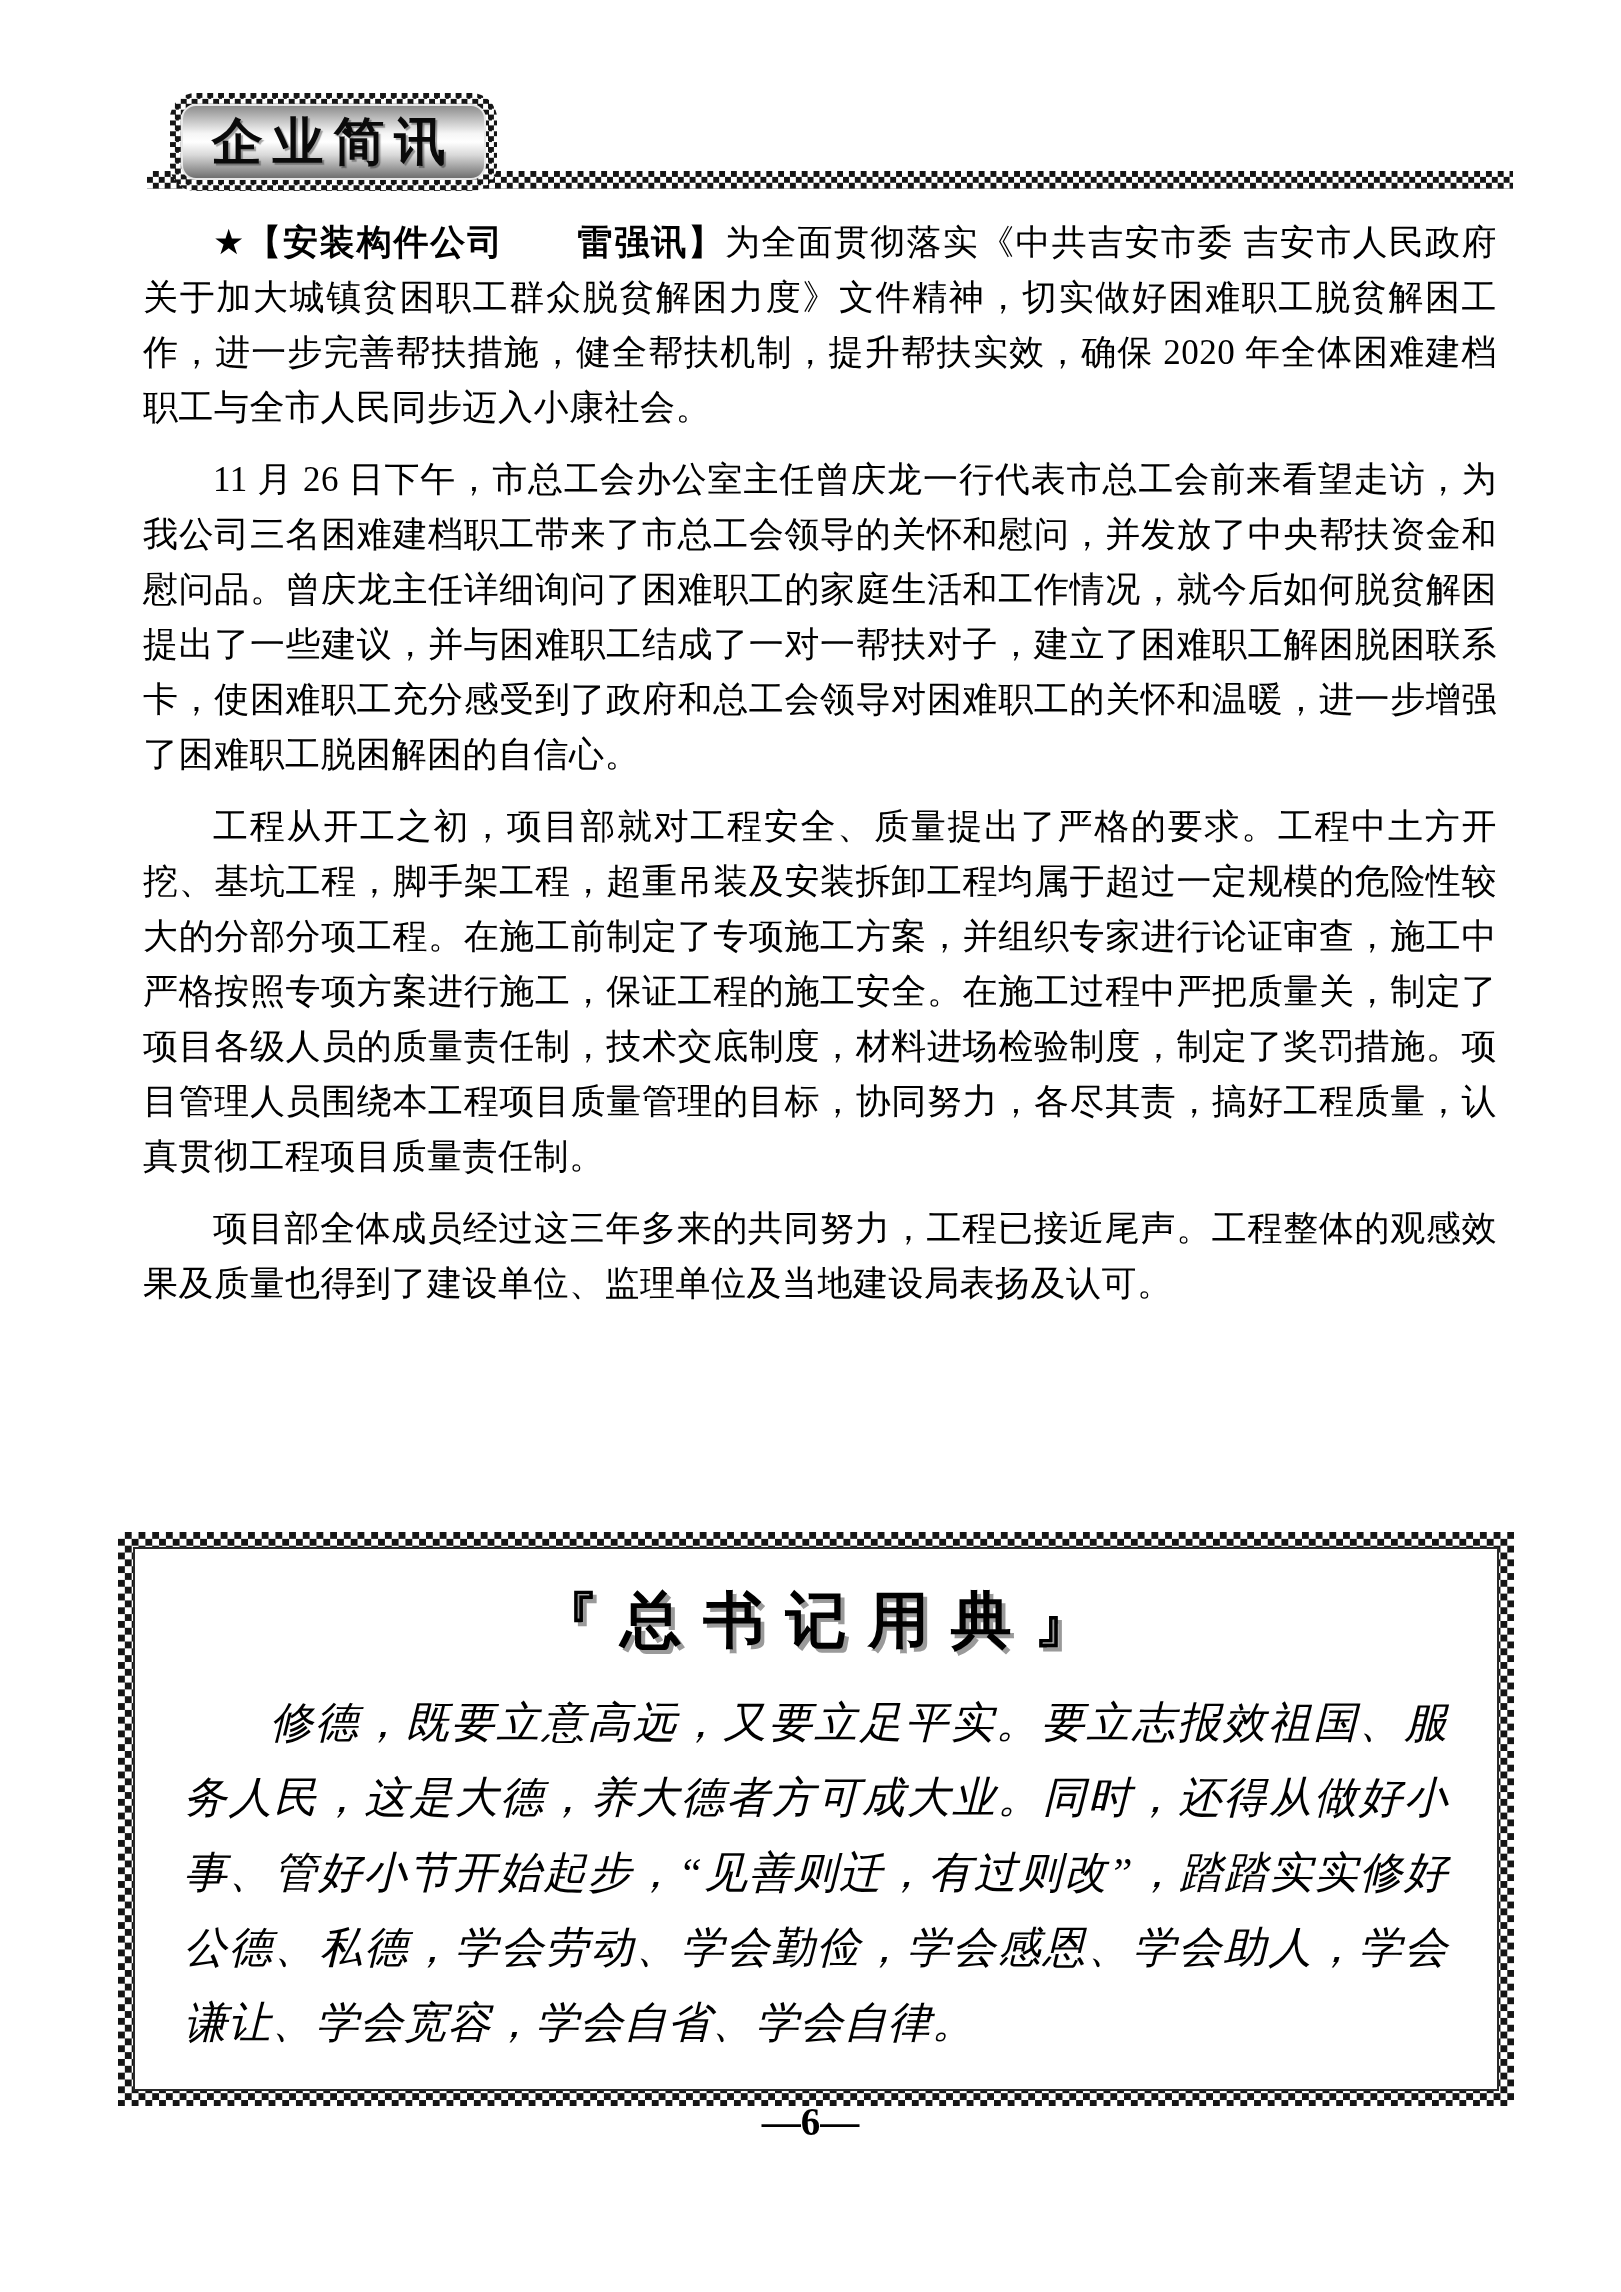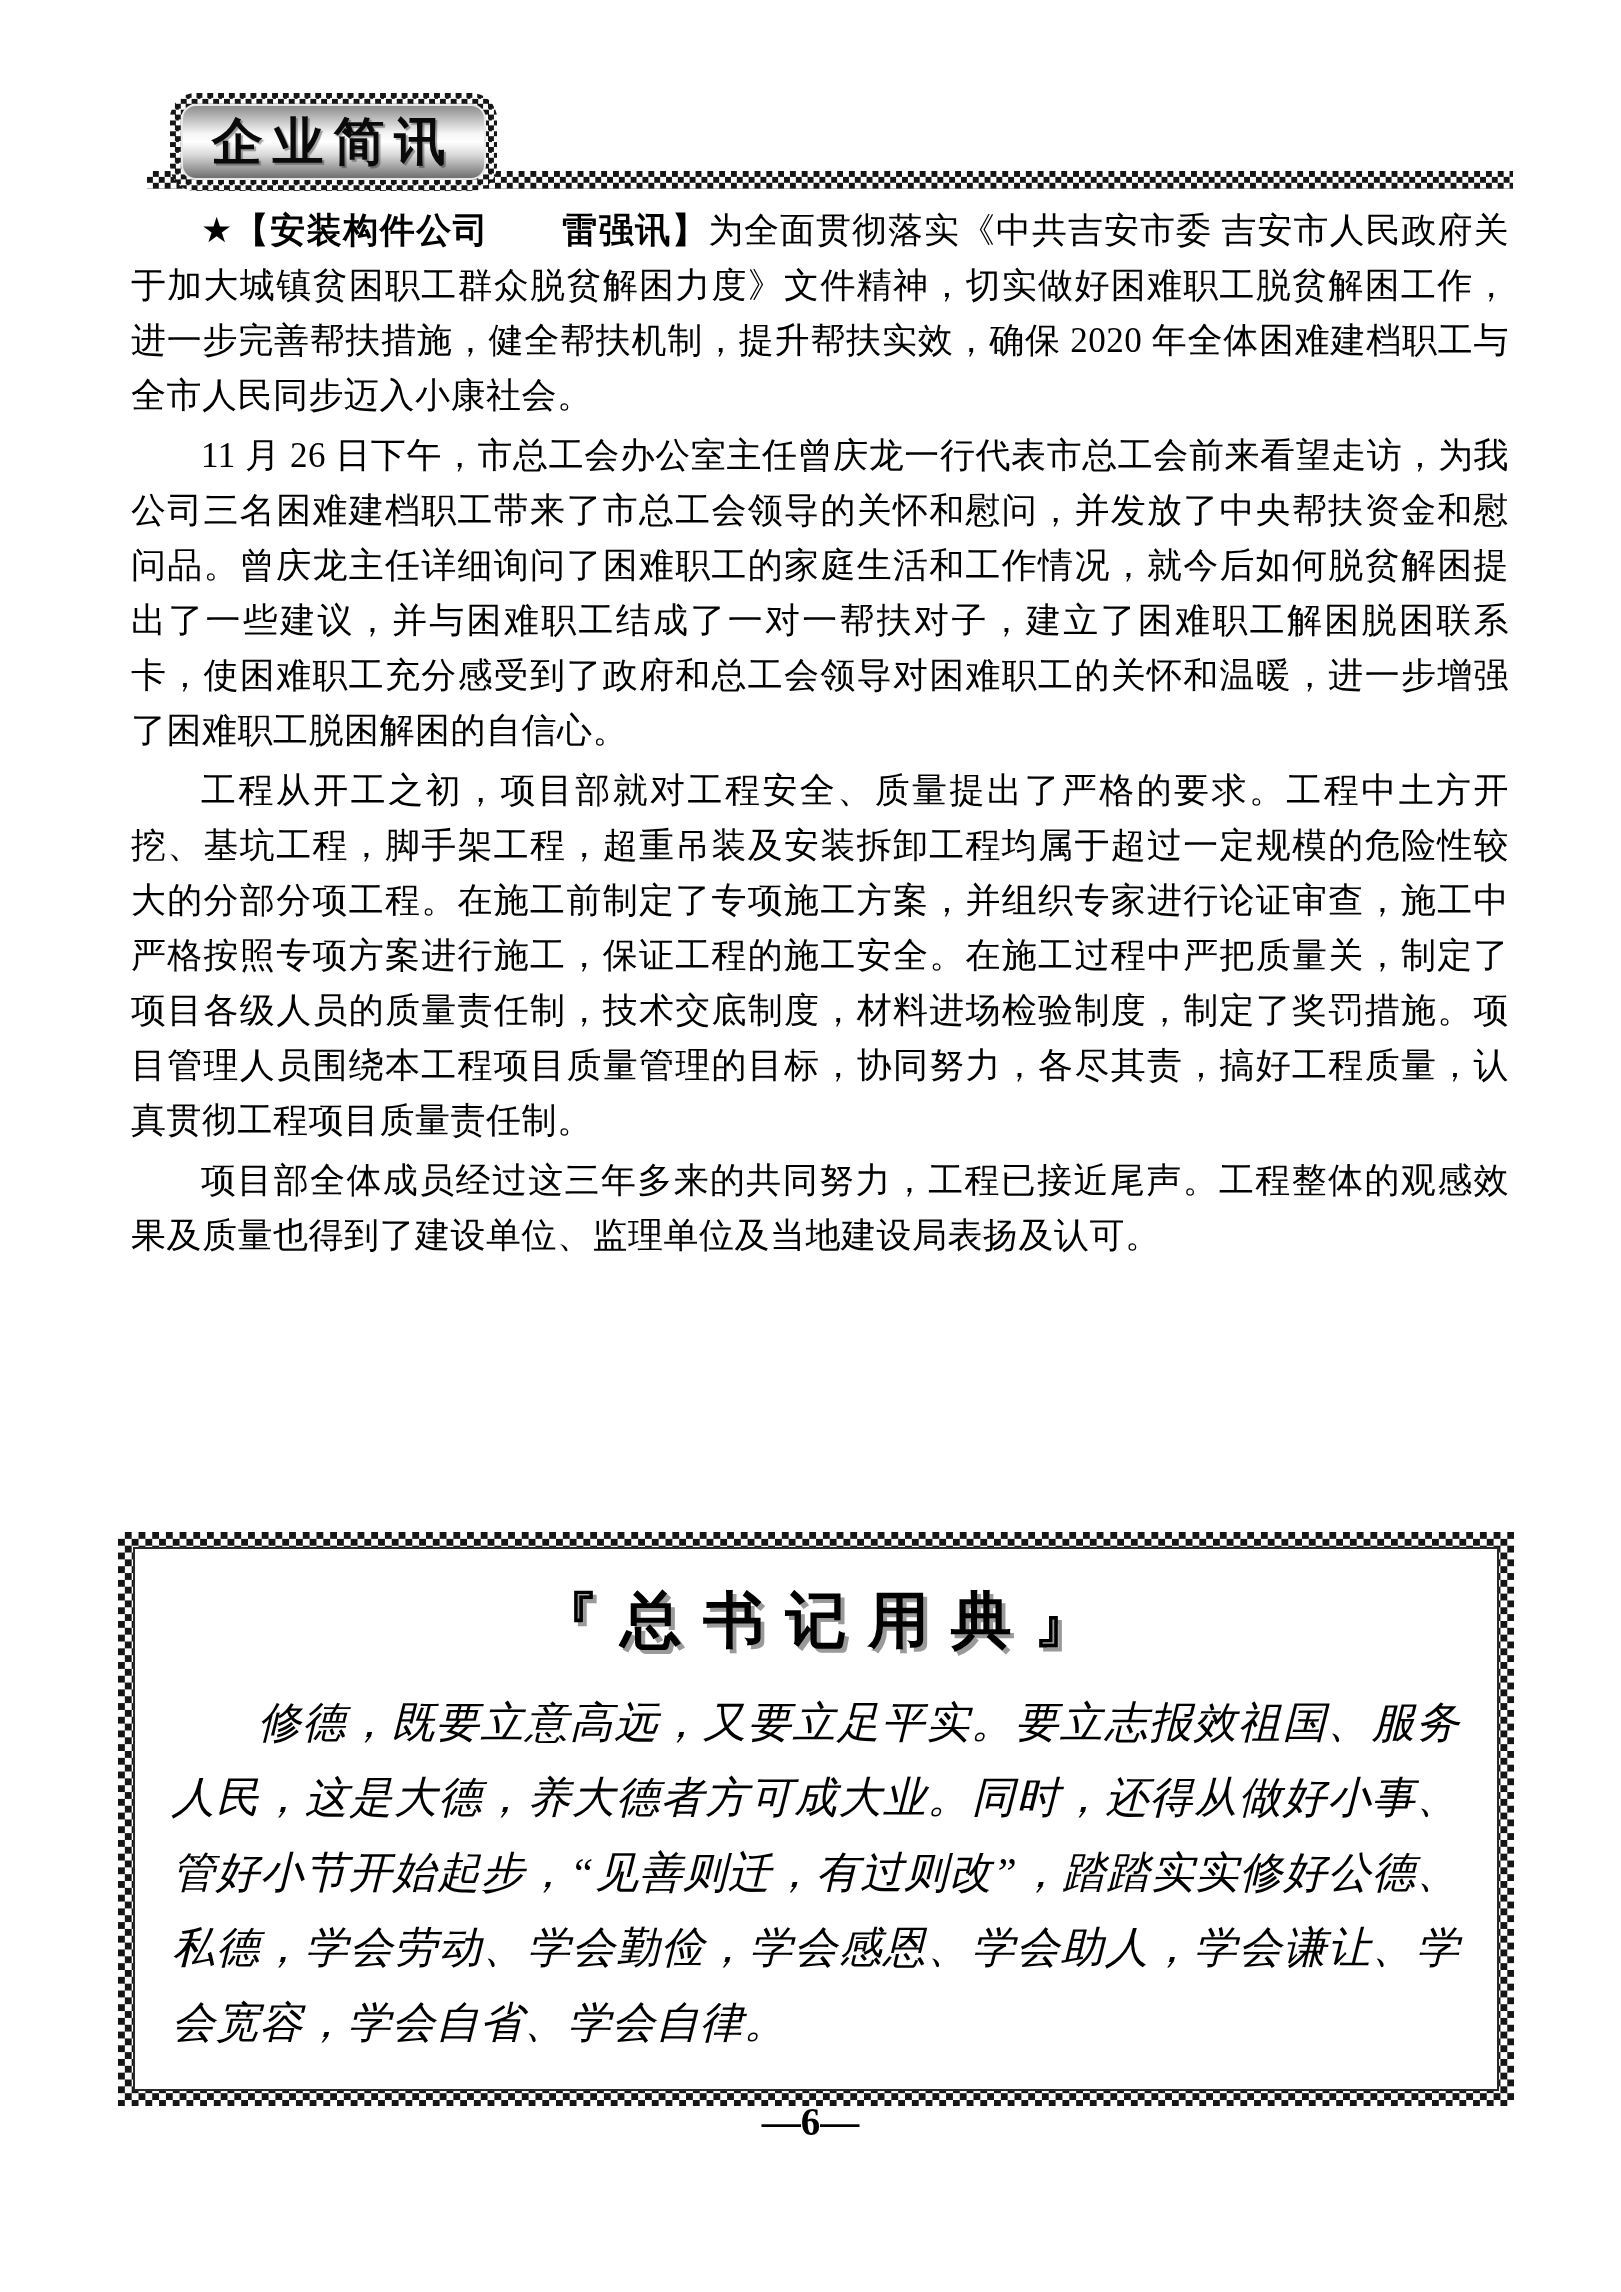--- a/index.html
+++ b/index.html
@@ -33,21 +33,21 @@
     font-family:"Liberation Sans","DejaVu Sans",sans-serif;
     font-weight:bold; font-size:51px; line-height:55px;
     letter-spacing:9.8px; color:#0a0a0a;
     text-shadow:2px 2px 1px rgba(0,0,0,.35);
     white-space:nowrap;
   }
 
   
   .content { position:absolute; left:127px; top:198px; width:1386px; }
   p.article {
-    margin:4px; font-size:35px; line-height:55px;
+    margin:16px; font-size:35px; line-height:55px;
     text-align:justify; text-indent:2em;
     letter-spacing:0.5px;
   }
   .lead {
     font-family:"Liberation Sans","DejaVu Sans",sans-serif;
     font-weight:700; letter-spacing:1px;
   }
 
   
   .quote-box-outer {
@@ -64,21 +64,21 @@
   .quote-title {
     text-align:center; font-weight:bold; font-size:61px; line-height:78px;
     letter-spacing:21.6px; text-indent:21.6px;
     font-family:"Liberation Serif","DejaVu Serif",serif;
     text-shadow:3.9px 3.9px 0 #9a9a9a;
     margin:5.9px 0 25.5px 0;
   }
   .quote-body {
     font-size:43px; line-height:75px;
     font-style:italic; text-align:justify; text-indent:2em;
-    letter-spacing:1px; margin:4px;
+    letter-spacing:1px; margin:16px;
   }
 
   
   .footer {
     position:absolute; left:0; top:2099px; width:100%;
     text-align:center; font-size:39px; font-weight:bold;
     font-family:"Liberation Serif","DejaVu Serif",serif;
   }
 </style>
 </head>

